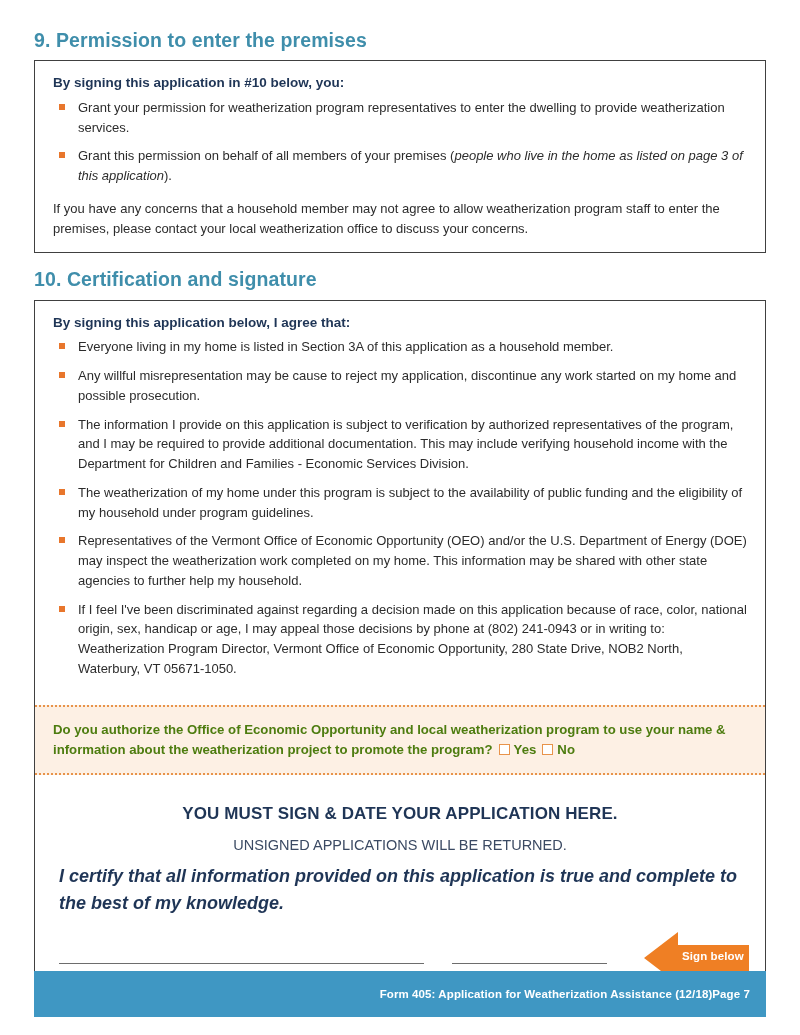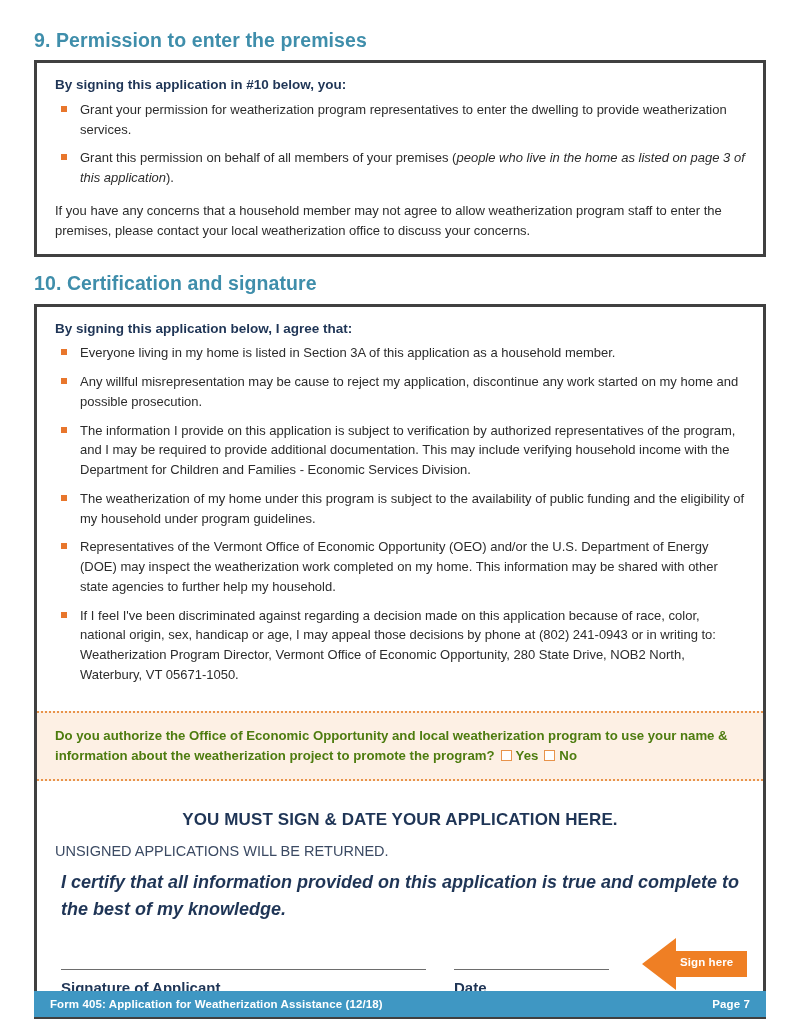--- a/index.html
+++ b/index.html
@@ -32,21 +32,21 @@
     letter-spacing: 0.1px;
     margin: 0;
     padding: 0;
     line-height: 1.1;
   }
   .heading-9 { padding-top: 30px; }
   .heading-10 { padding-top: 16px; }
 
   
   .box {
-    border: 3px solid #404040;
+    border: 1px solid #404040;
     background: #ffffff;
     margin-top: 9px;
     box-sizing: border-box;
   }
   .box-inner { padding: 13px 18px 14px 18px; }
 
   .box-lead {
     font-size: 13.5px;
     font-weight: bold;
     color: #1f3556;
@@ -118,21 +118,21 @@
   .sign-title {
     text-align: center;
     font-size: 17px;
     font-weight: bold;
     color: #1f3556;
     letter-spacing: 0.1px;
     margin: 13px;
     line-height: 1.2;
   }
   .sign-sub {
-    text-align: left;
+    text-align: center;
     font-size: 14.5px;
     color: #3b4a63;
     margin: 5px 0 0 0;
     line-height: 1.2;
   }
   .certify {
     font-size: 18px;
     font-style: italic;
     font-weight: bold;
     color: #1f3556;
@@ -179,25 +179,25 @@
     font-weight: bold;
     letter-spacing: 0.1px;
   }
 
   
   .footer {
     position: absolute;
     left: 34px;
     right: 34px;
     bottom: 18px;
-    height: 26px;
+    height: 46px;
     background: #3f97c3;
     display: flex;
     align-items: center;
-    justify-content: space-between;
+    justify-content: flex-end;
     padding: 0 16px;
     box-sizing: border-box;
   }
   .footer-left, .footer-right {
     color: #ffffff;
     font-size: 11.5px;
     font-weight: bold;
     letter-spacing: 0.1px;
   }
 </style>
@@ -280,21 +280,21 @@
         <div class="sig-field sig-date">
           <div class="rule"></div>
           <div class="label">Date</div>
         </div>
       </div>
 
       <div class="arrow-wrap">
         <svg width="105" height="56" viewBox="0 0 105 56">
           <polygon points="0,28 34,2 34,15 105,15 105,41 34,41 34,54" fill="#ef7f24"></polygon>
         </svg>
-        <span class="arrow-label">Sign here</span>
+        <span class="arrow-label">Sign below</span>
       </div>
     </div>
 
   </div>
 
   <div class="footer">
     <span class="footer-left">Form 405: Application for Weatherization Assistance  (12/18)</span>
     <span class="footer-right">Page 7</span>
   </div>
 

